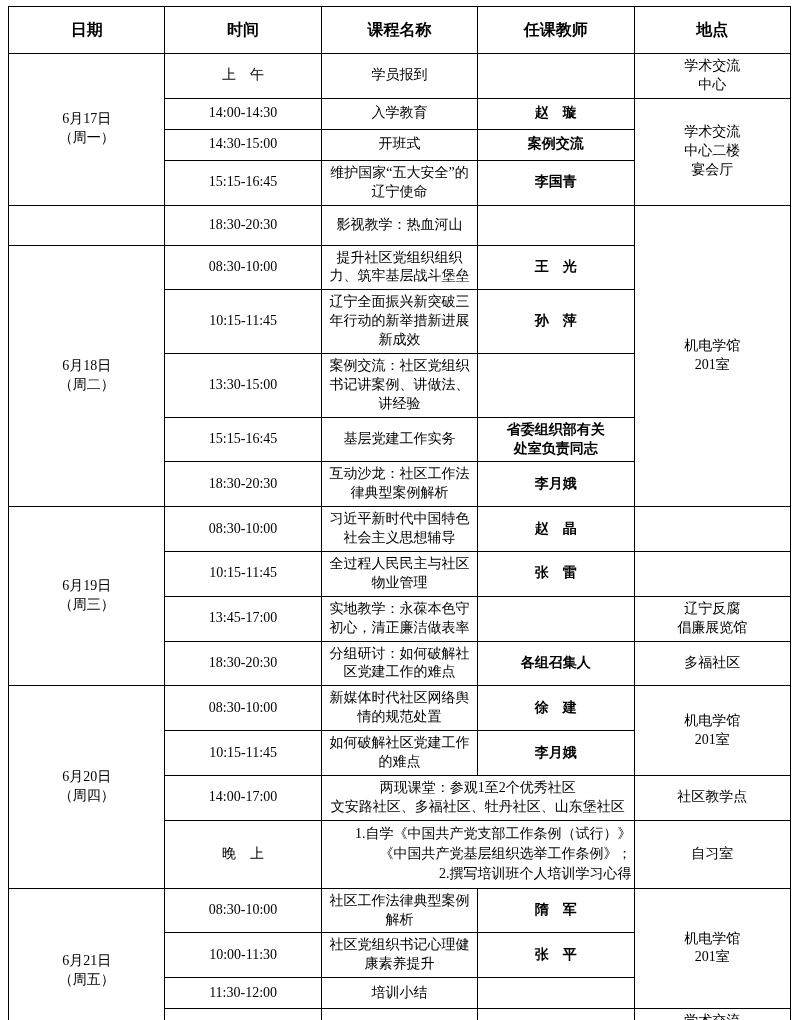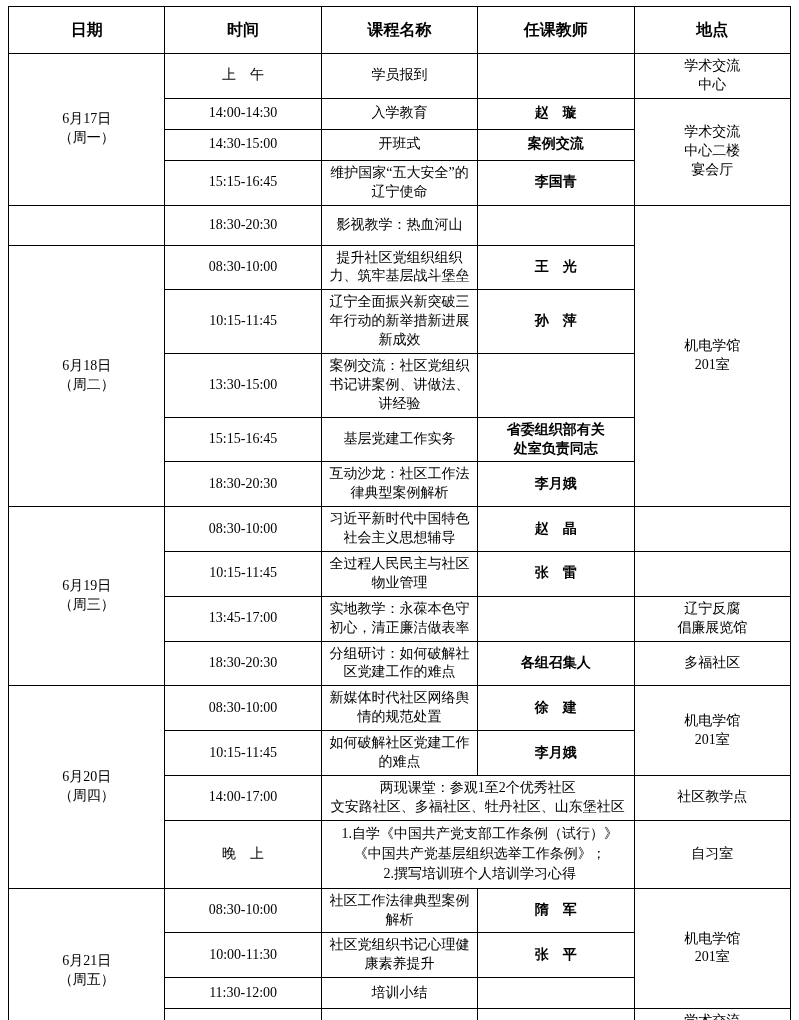--- a/index.html
+++ b/index.html
@@ -47,21 +47,21 @@
   td.time-cell {
     width: 92px;
     font-size: 13.5px;
   }
   td.course-cell {
     font-size: 14.5px;
     padding: 5px 4px;
     margin-left: 41px;
   }
   td.course-cell.left {
-    text-align: center;
+    text-align: right;
     padding-left: 6px;
     line-height: 1.45;
   }
   td.teacher-cell {
     width: 120px;
     font-size: 14px;
     font-weight: bold;
   }
   td.place-cell {
     width: 88px;

